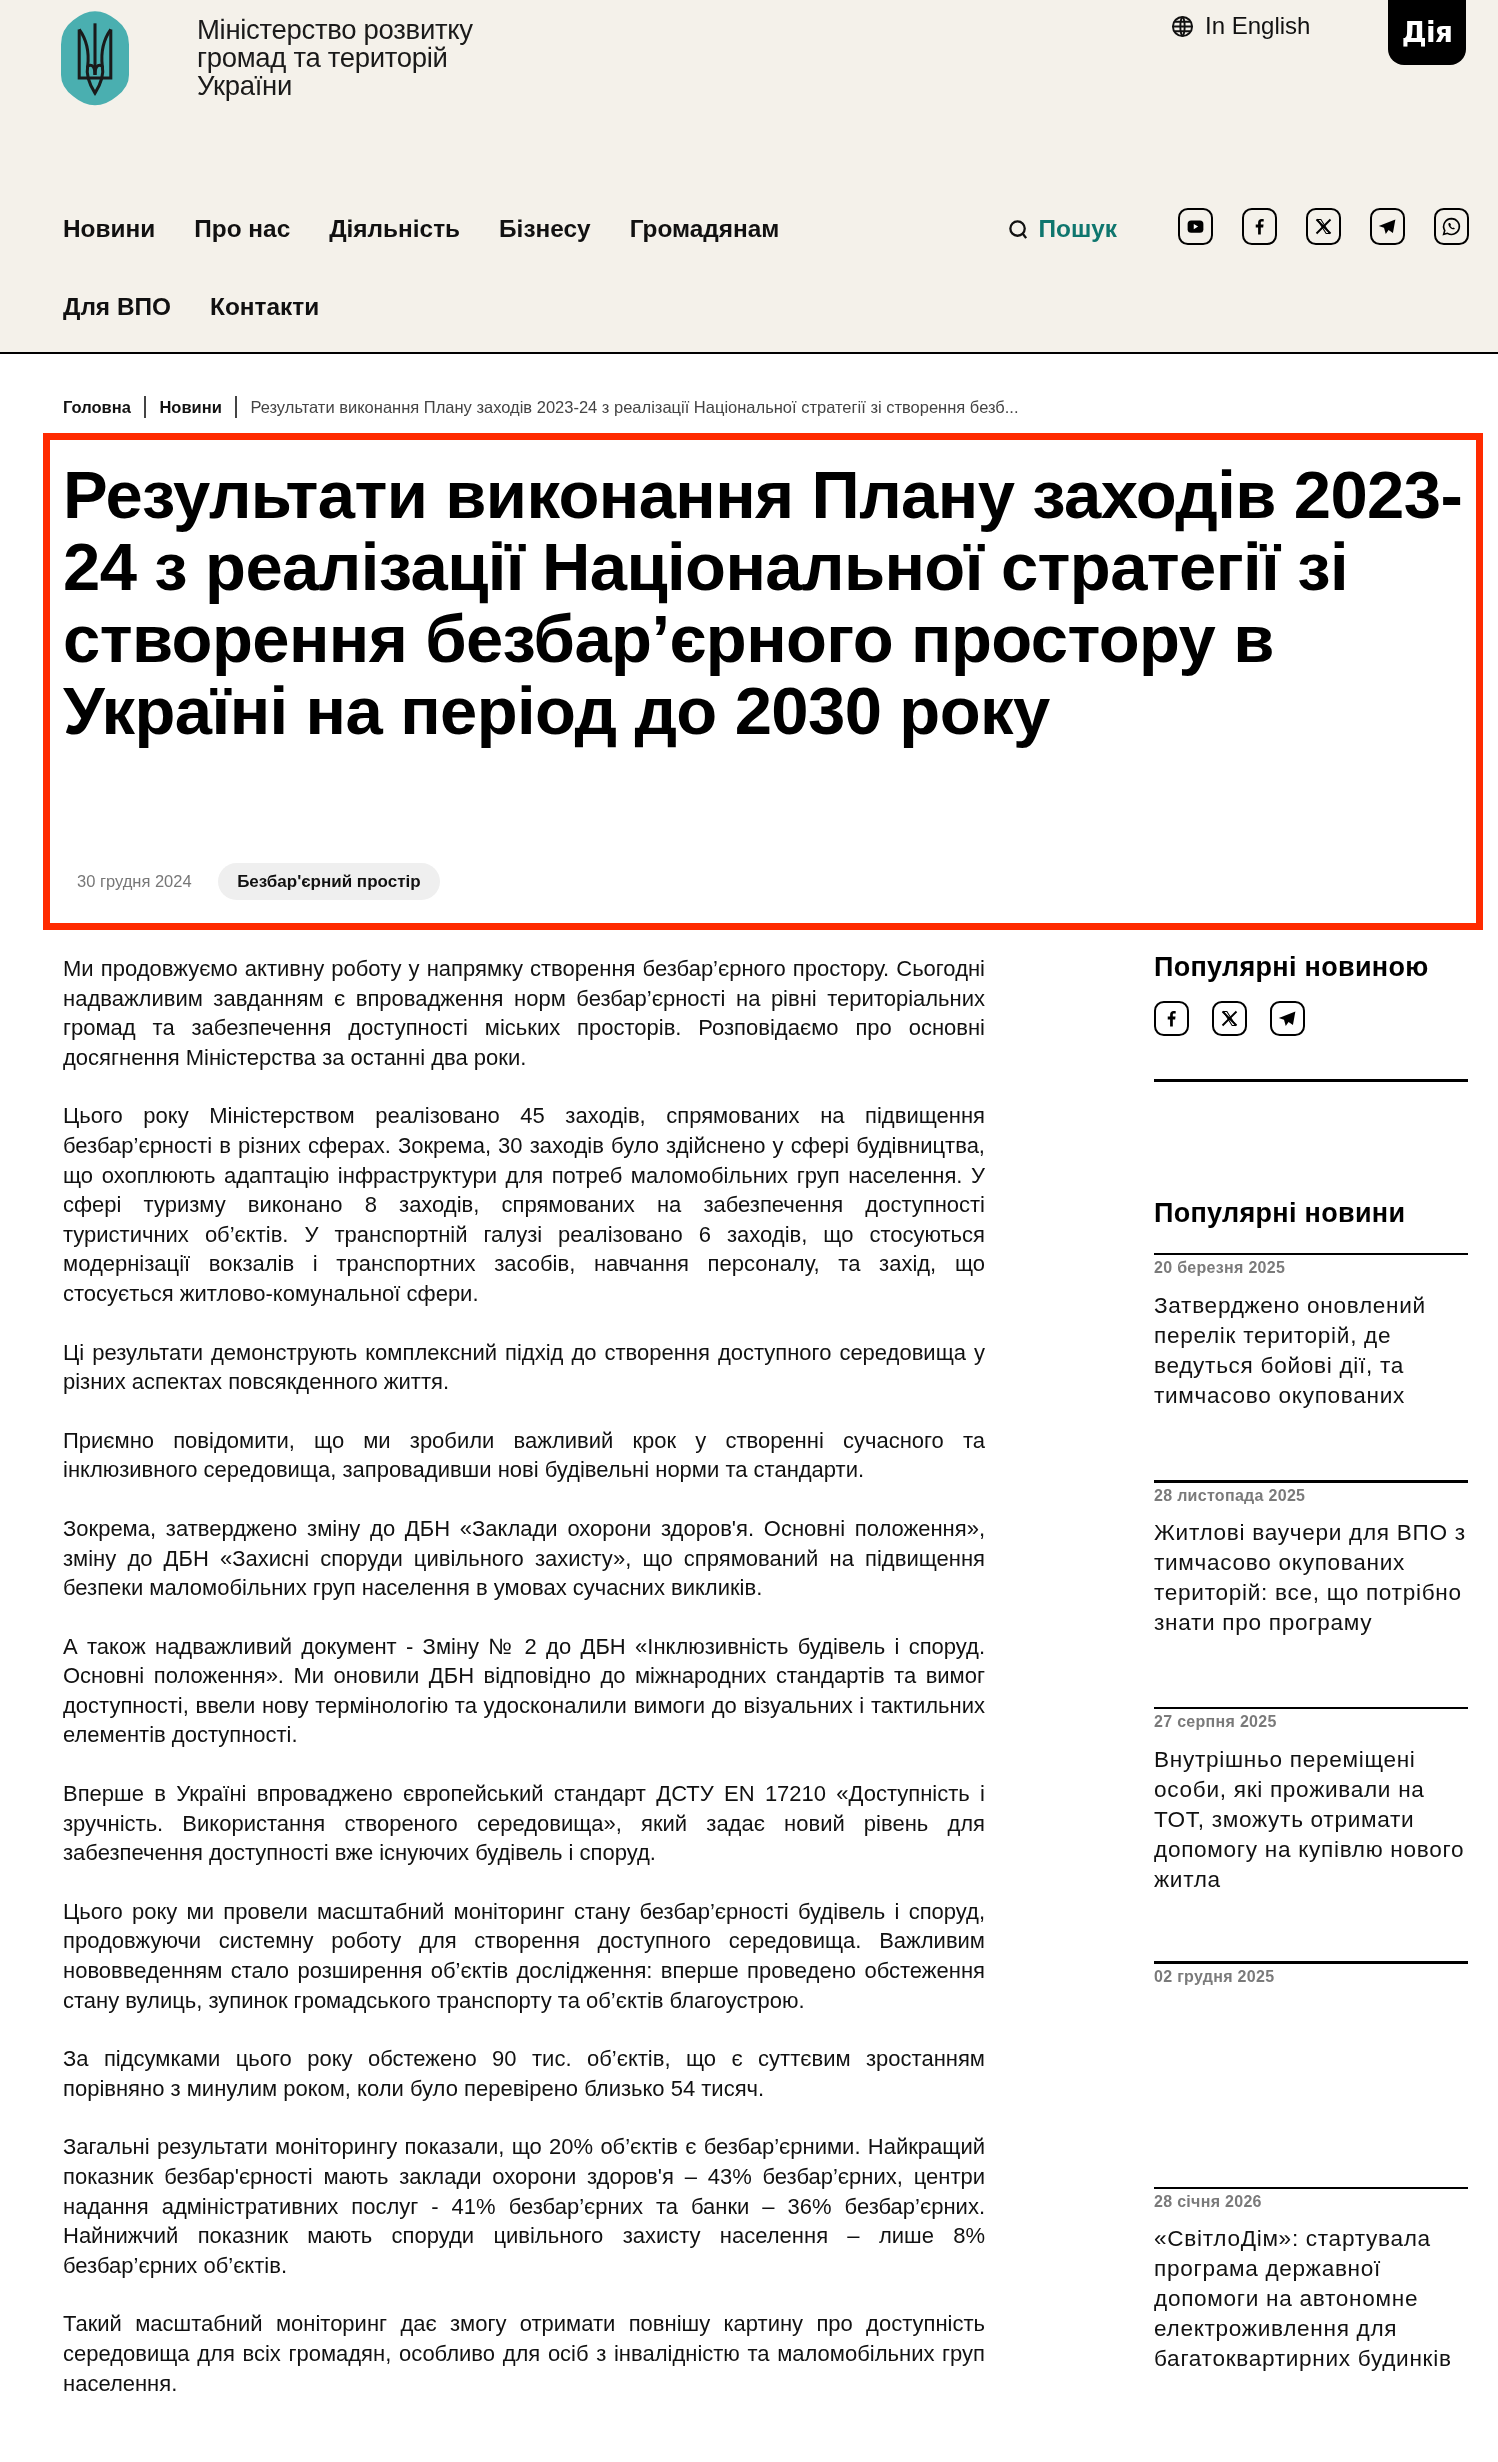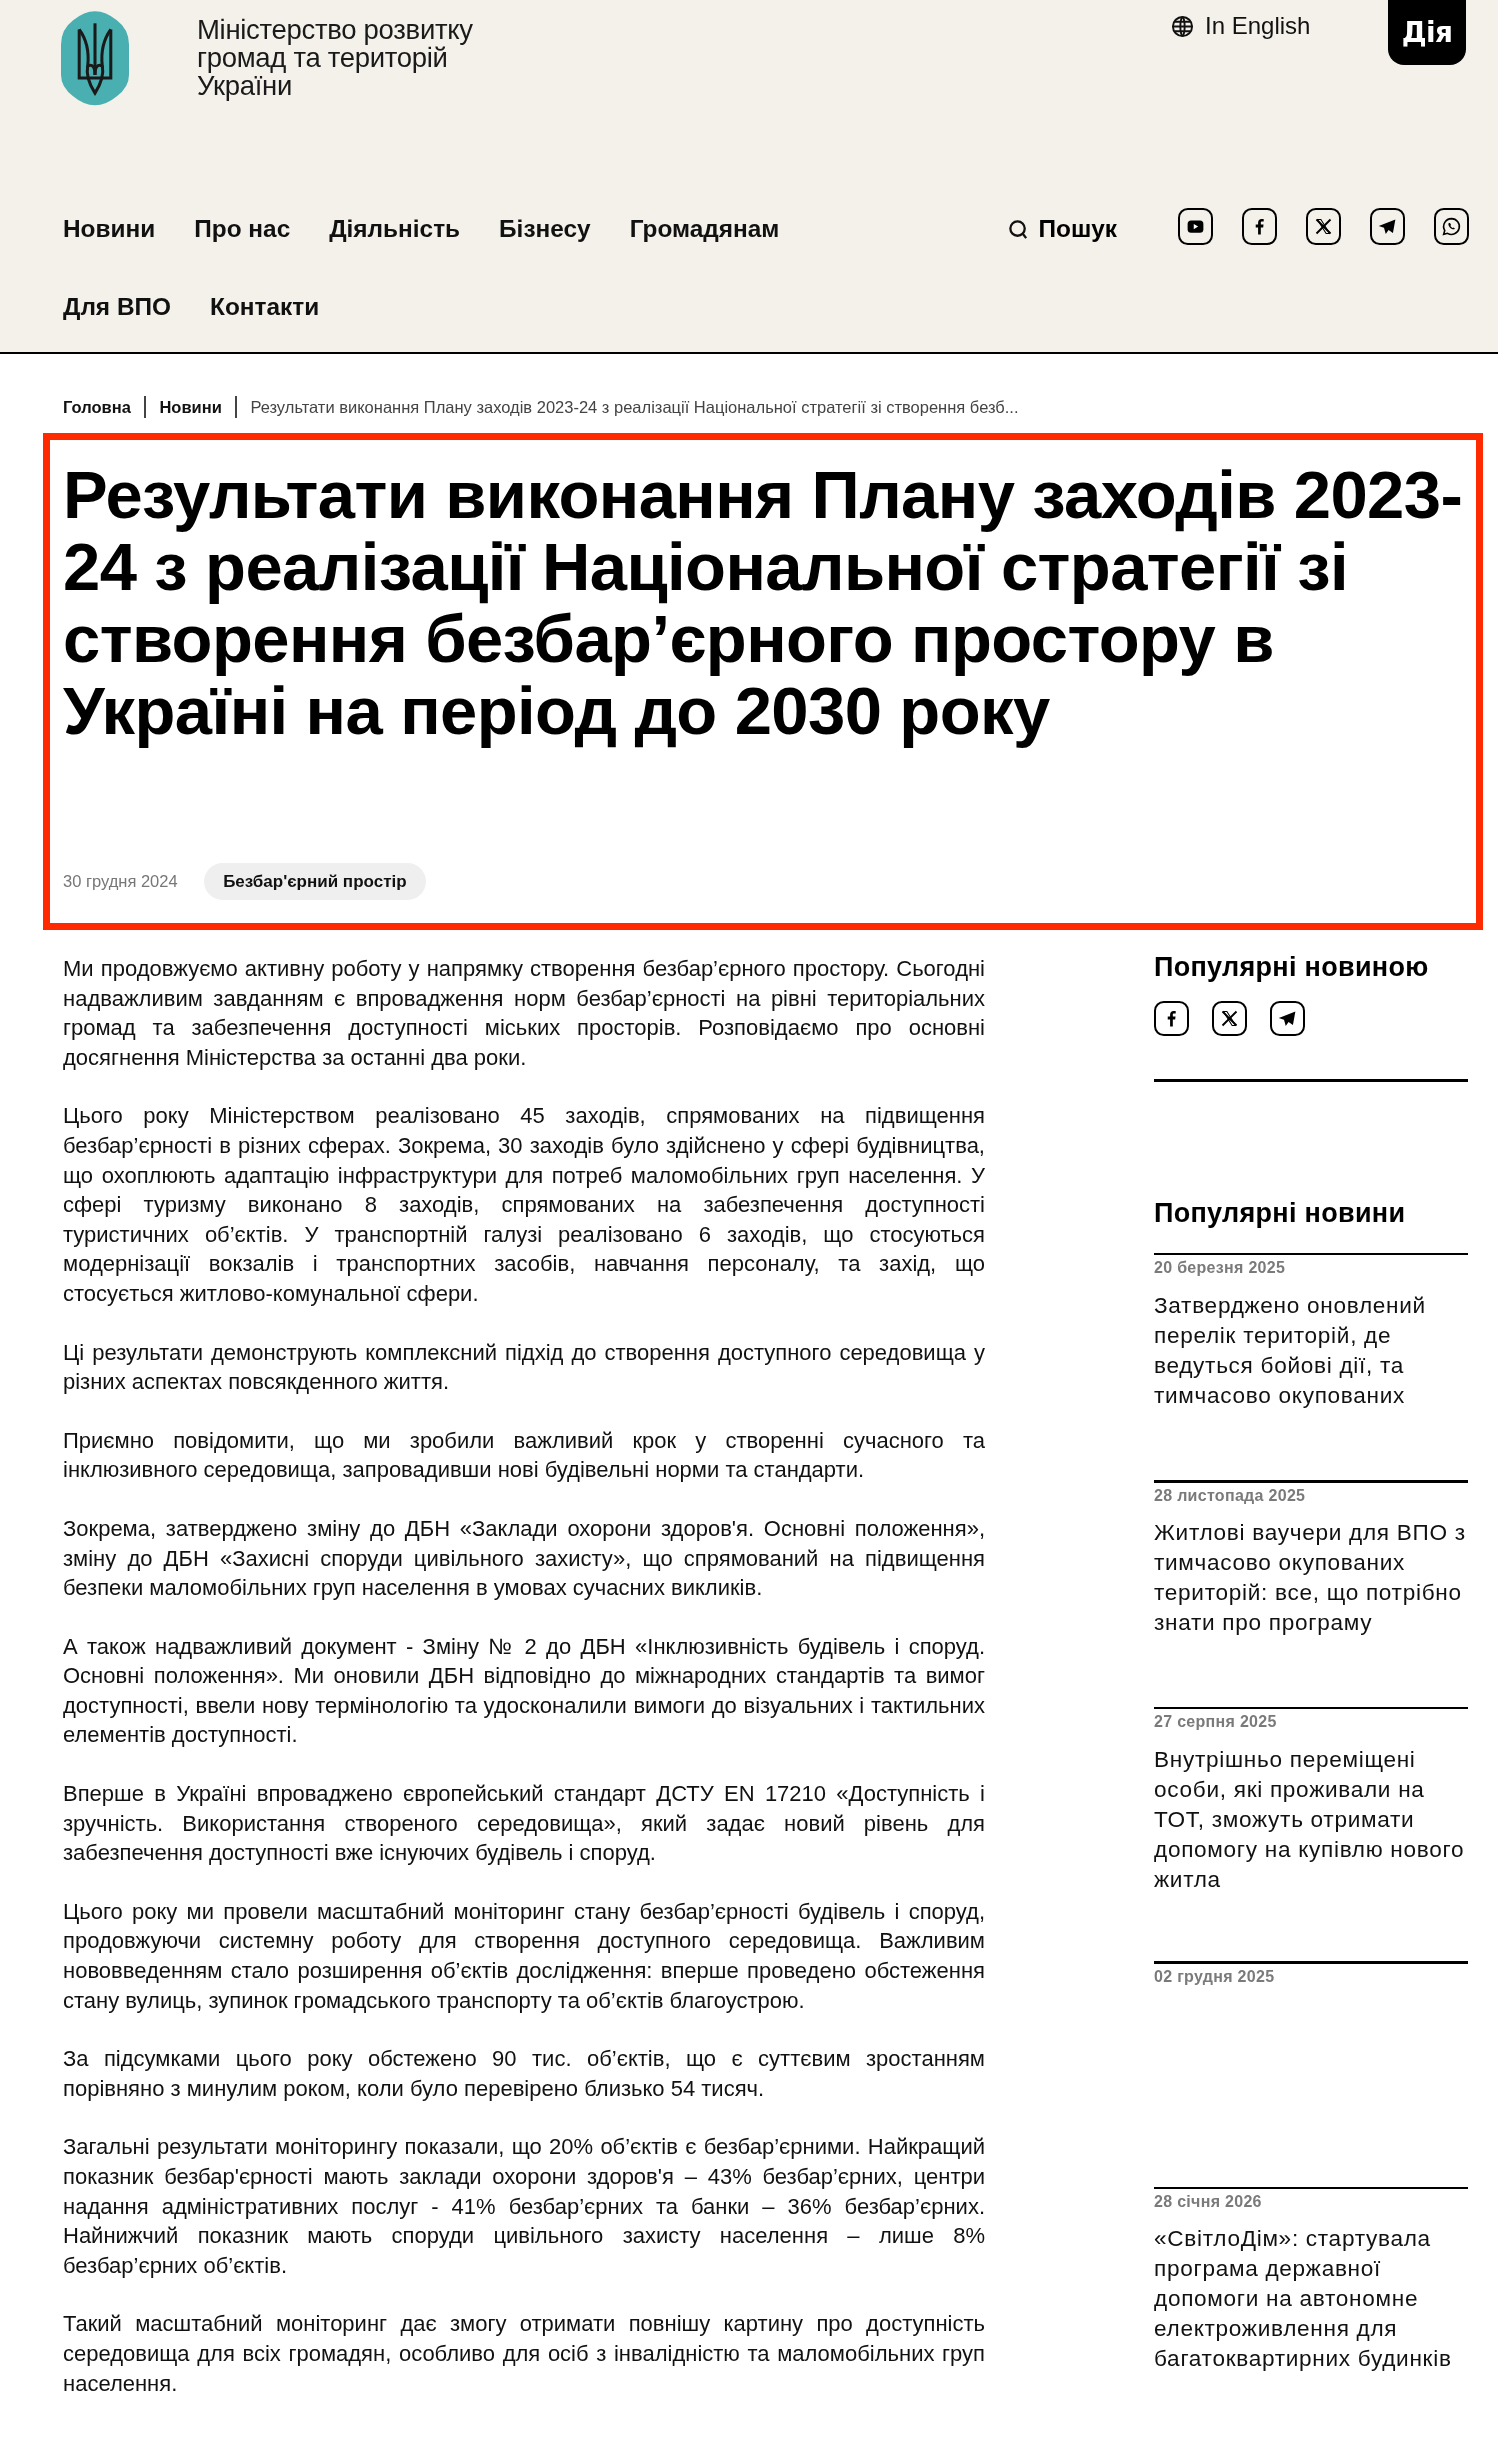--- a/index.html
+++ b/index.html
@@ -9,35 +9,35 @@
   
   .header { position: absolute; left: 0; top: 0; width: 1498px; height: 354px; background: #f4f1ea; border-bottom: 2.4px solid #000; }
   .logo { position: absolute; left: 61px; top: 2.4px; width: 68px; height: 107px; }
   .org-name { position: absolute; left: 197px; top: 16px; font-size: 27.5px; line-height: 28px; color: #1a1a1a; width: 342px; letter-spacing: -0.3px; }
   .lang { position: absolute; left: 1171px; top: 12.2px; display: flex; align-items: center; gap: 11px; font-size: 24px; color: #111; }
   .diia { position: absolute; left: 1388px; top: 0; width: 78px; height: 65px; background: #000000; border-radius: 0 0 16px 16px; color: #fff; font-size: 28px; font-weight: bold; display: flex; align-items: center; justify-content: center; font-family: "DejaVu Sans", sans-serif; letter-spacing: -0.6px; }
   .nav { position: absolute; left: 63px; font-size: 24.4px; font-weight: bold; display: flex; }
   .nav.row1 { top: 215px; }
   .nav.row2 { top: 293px; }
   .nav .nav-item { margin-right: 39px; color: #111; cursor: pointer; }
-  .search { position: absolute; left: 1007px; top: 215px; display: flex; align-items: center; gap: 8.5px; font-size: 24.4px; font-weight: bold; color: #000000; }
+  .search { position: absolute; left: 1007px; top: 215px; display: flex; align-items: center; gap: 8.5px; font-size: 24.4px; font-weight: bold; color: #0f766e; }
   .socials { position: absolute; left: 1178px; top: 208px; display: flex; gap: 29px; }
   .soc { width: 35px; height: 37px; border: 2.4px solid #000; border-radius: 9.8px; display: flex; align-items: center; justify-content: center; background: transparent; }
   .soc svg { width: 21px; height: 21px; }
 
   
   .breadcrumb { position: absolute; left: 63px; top: 396px; font-size: 16.5px; display: flex; align-items: center; color: #111; }
   .breadcrumb .crumb { font-weight: bold; }
   .breadcrumb .sep { width: 1.8px; height: 22px; background: #444; margin: 0 13.4px; }
   .breadcrumb .current { color: #444; }
 
   
   .highlight-box { position: absolute; left: 43px; top: 433px; width: 1440px; height: 497px; border: 7.3px solid #ff2a00; pointer-events: none; }
   .title { position: absolute; left: 63px; top: 459px; width: 1410px; font-size: 67px; line-height: 72px; font-weight: bold; letter-spacing: -0.6px; color: #000; }
-  .meta { position: absolute; left: 63px; top: 863px; display: flex; align-items: center; gap: 26px; }
+  .meta { position: absolute; left: 77px; top: 863px; display: flex; align-items: center; gap: 26px; }
   .meta .date { font-size: 16.5px; color: #777; }
   .meta .tag { font-size: 17px; font-weight: bold; background: #efefef; border-radius: 24.4px; padding: 8.5px 19.5px; color: #111; }
 
   
   .article { position: absolute; left: 63px; top: 954px; width: 922px; font-size: 22px; line-height: 29.6px; color: #111; text-align: justify; }
   .article p { margin-bottom: 29px; }
 
   
   .sidebar { position: absolute; left: 1154px; top: 952px; width: 314px; }
   .side-h { font-size: 27px; font-weight: bold; letter-spacing: 0.3px; }

